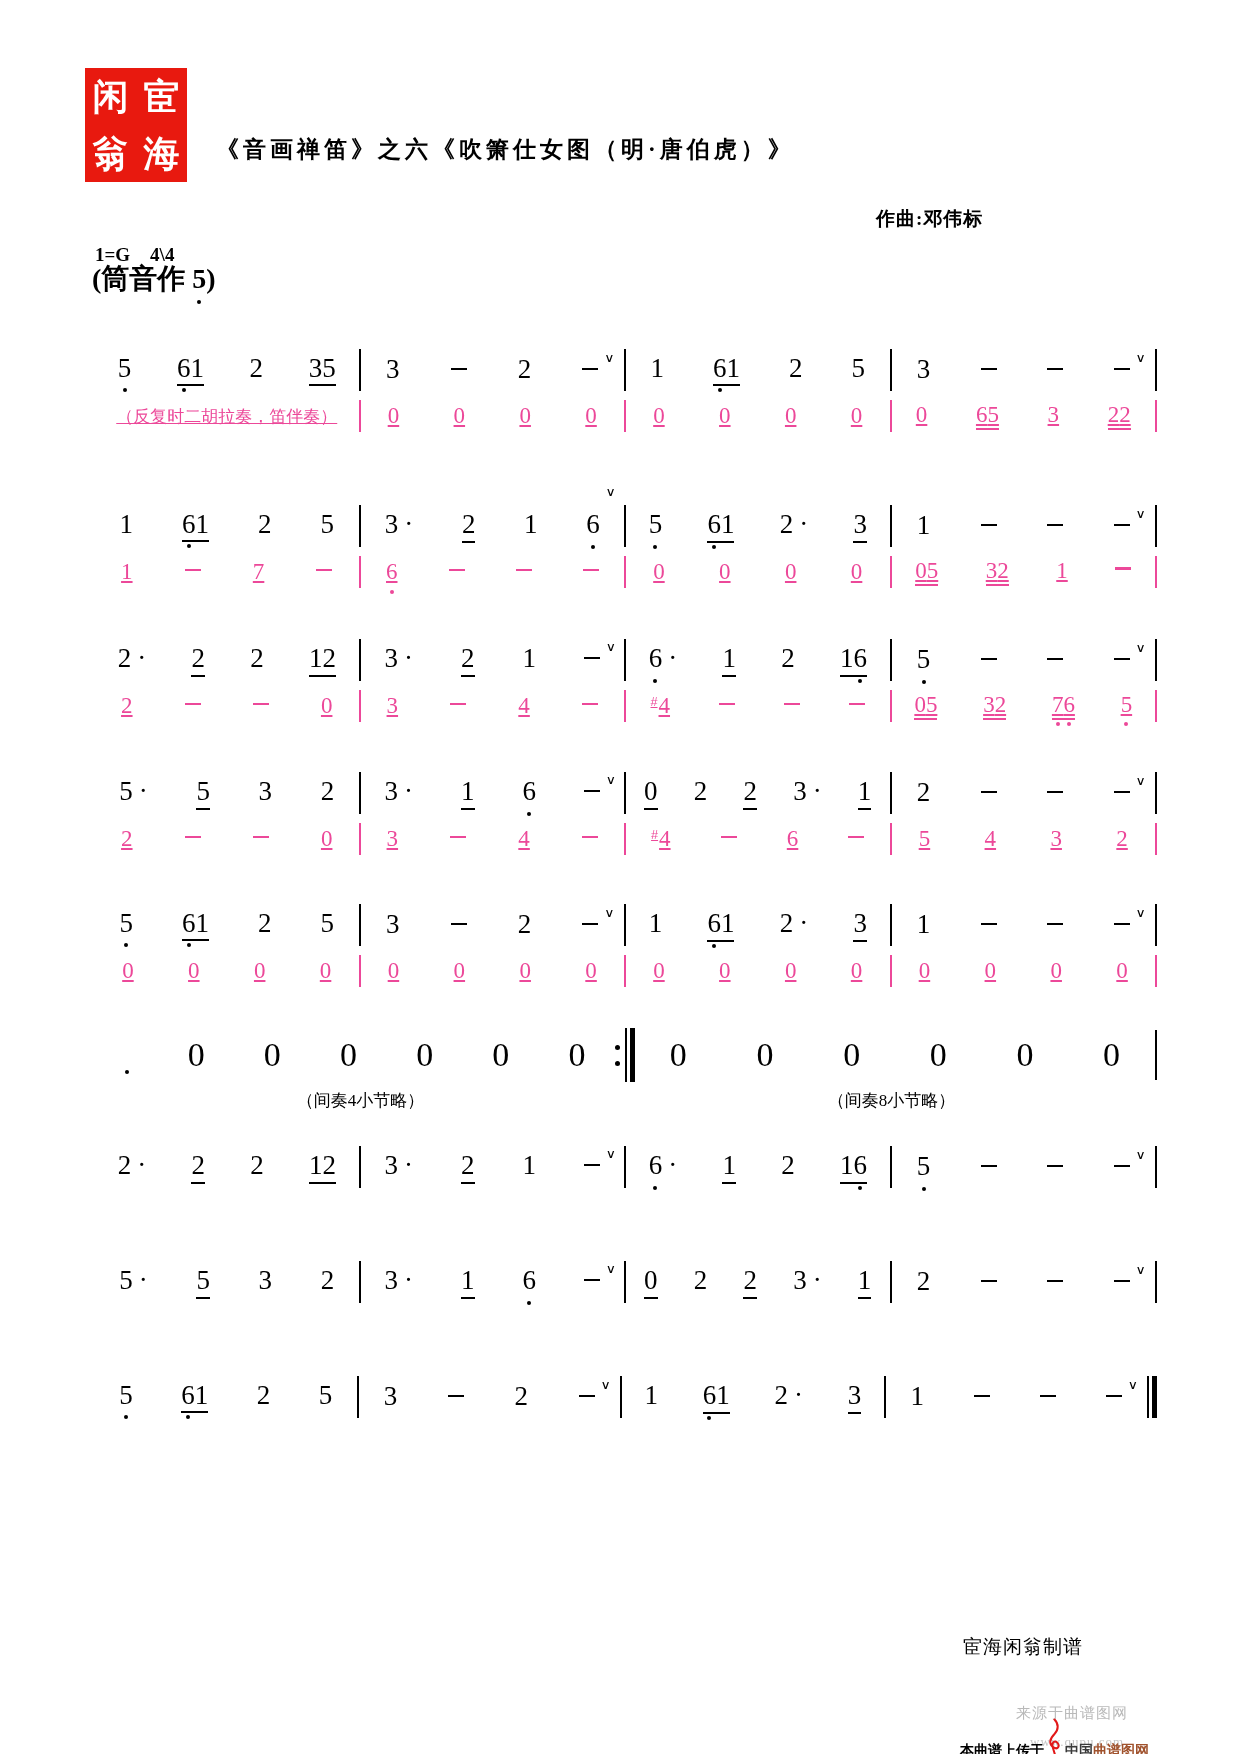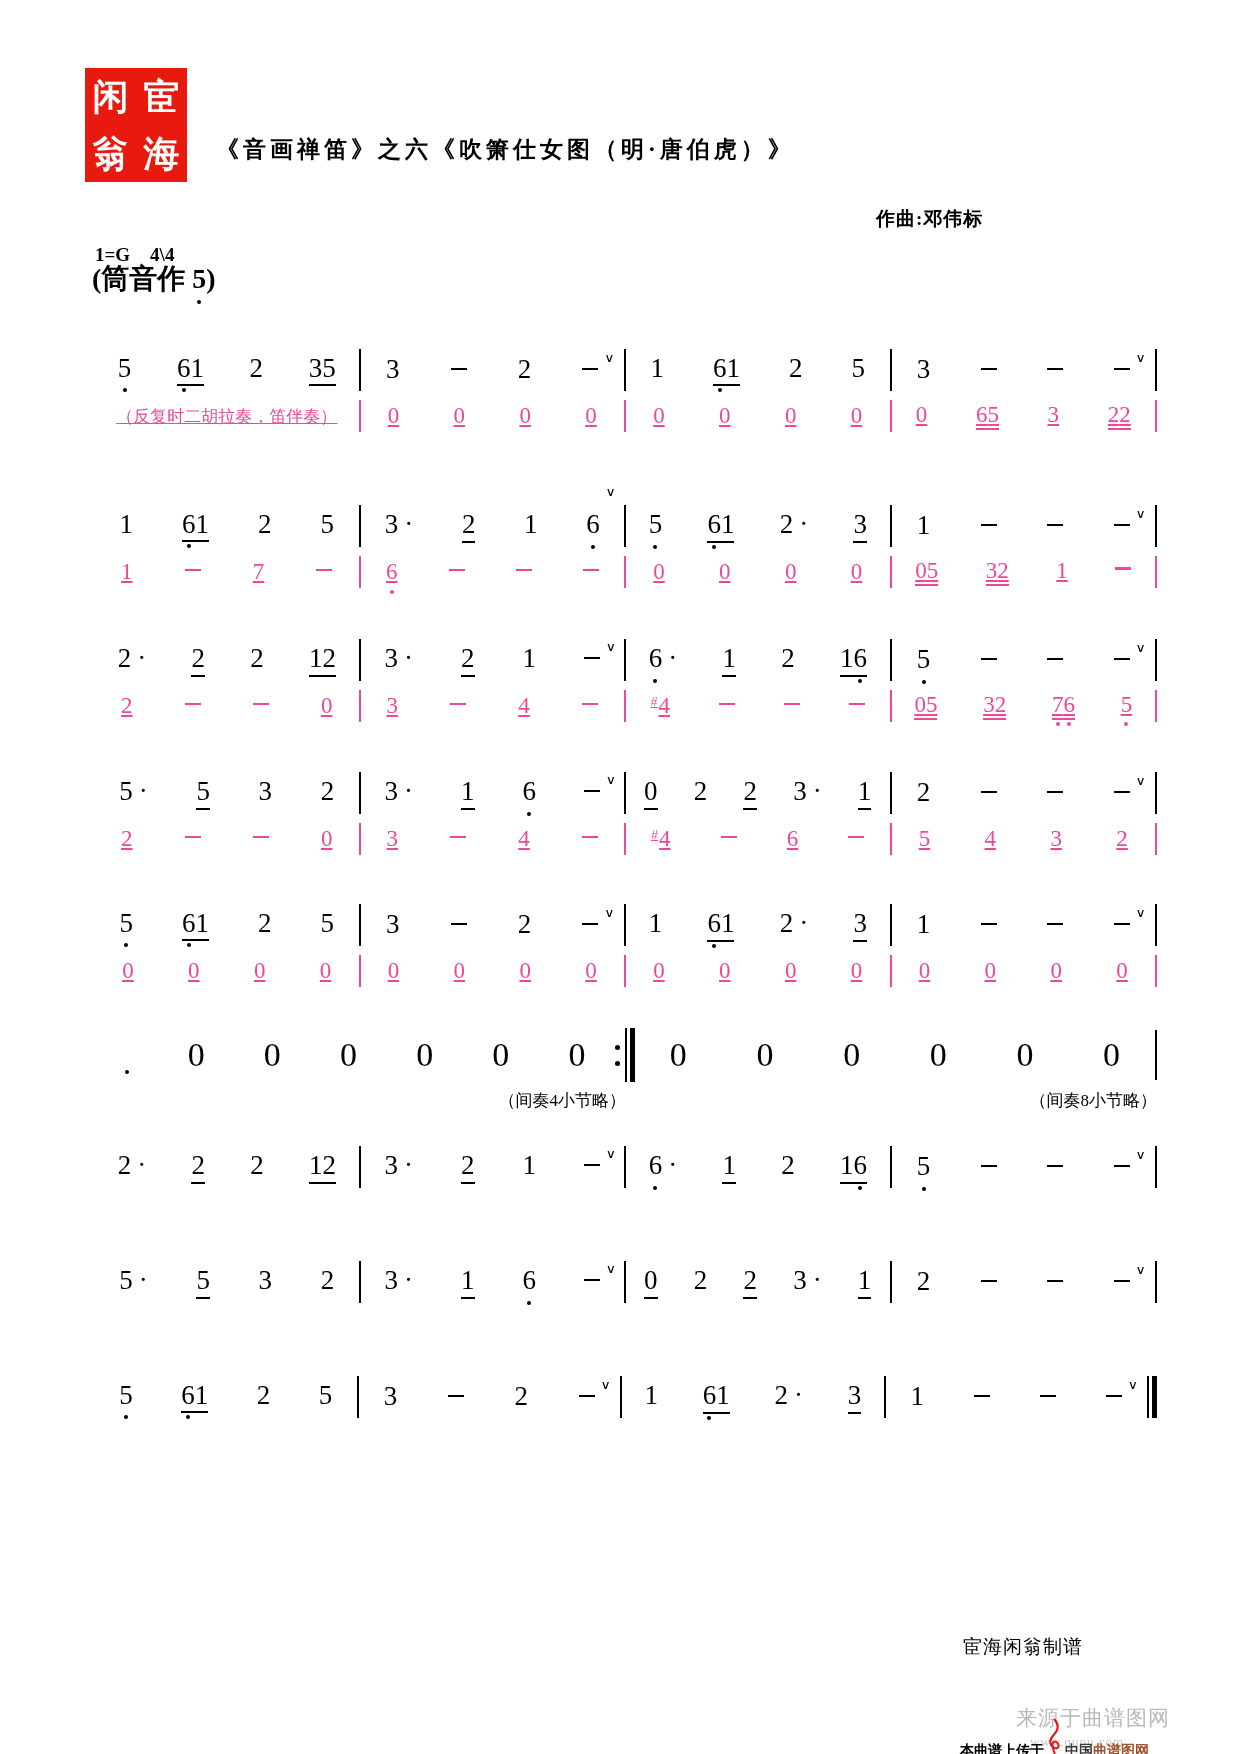--- a/index.html
+++ b/index.html
@@ -43,27 +43,27 @@
   .accomp .bar{height:32px;}
   .big .bar{height:50px;}
   .barfinal,.barrep{display:flex;align-items:center;}
   .thin{width:2px;background:currentColor;height:42px;}
   .thick{width:5px;background:currentColor;margin-left:3px;height:42px;}
   .big .thin,.big .thick{height:54px;}
   .rdots{display:flex;flex-direction:column;gap:11px;margin-right:5px;}
   .rdots i{width:5px;height:5px;border-radius:50%;background:currentColor;}
   .ann{font-size:17px;white-space:nowrap;}
   .below{display:flex;margin-top:4px;font-size:17px;color:#000;}
-  .bcell{flex:1;text-align:right;}
+  .bcell{flex:1;text-align:center;}
   .pdot{width:4px;height:4px;border-radius:50%;background:currentColor;
         display:inline-block;position:relative;top:8px;}
 
   
   .maker{position:absolute;left:963px;top:1634px;font-size:19px;letter-spacing:1px;}
-  .wm1{position:absolute;left:1016px;top:1704px;font-size:21px;color:#b9b9b9;letter-spacing:1px;}
+  .wm1{position:absolute;left:1016px;top:1704px;font-size:15px;color:#b9b9b9;letter-spacing:1px;}
   .wmurl{position:absolute;left:1030px;top:1734px;font-size:13px;color:#c6c6c6;letter-spacing:1px;}
   .bottomrow{position:absolute;left:960px;top:1727px;font-size:14px;font-weight:bold;
              display:flex;align-items:center;white-space:nowrap;}
   .clef{margin:0 2px;position:relative;top:-10px;}
   .site-cn1{color:#3a3a3a;}
   .site-cn2{color:#a0522d;}
 </style>
 </head>
 <body>
 

